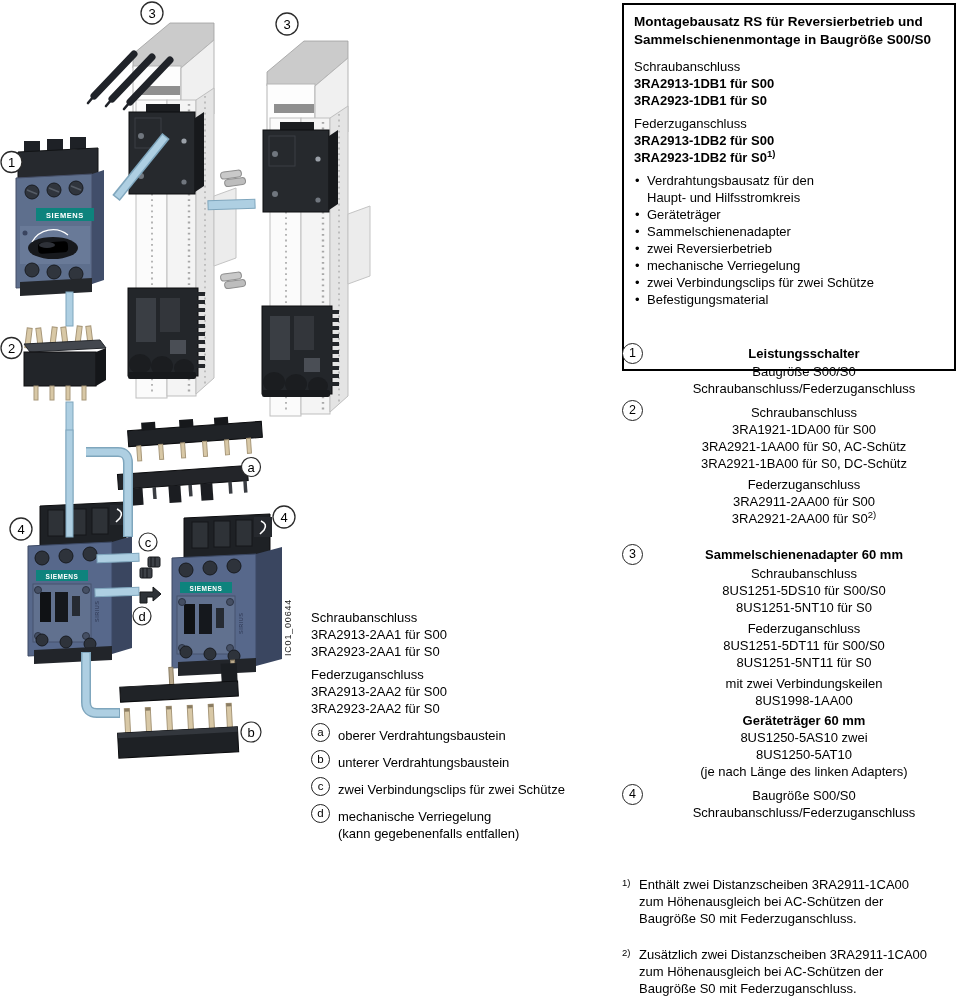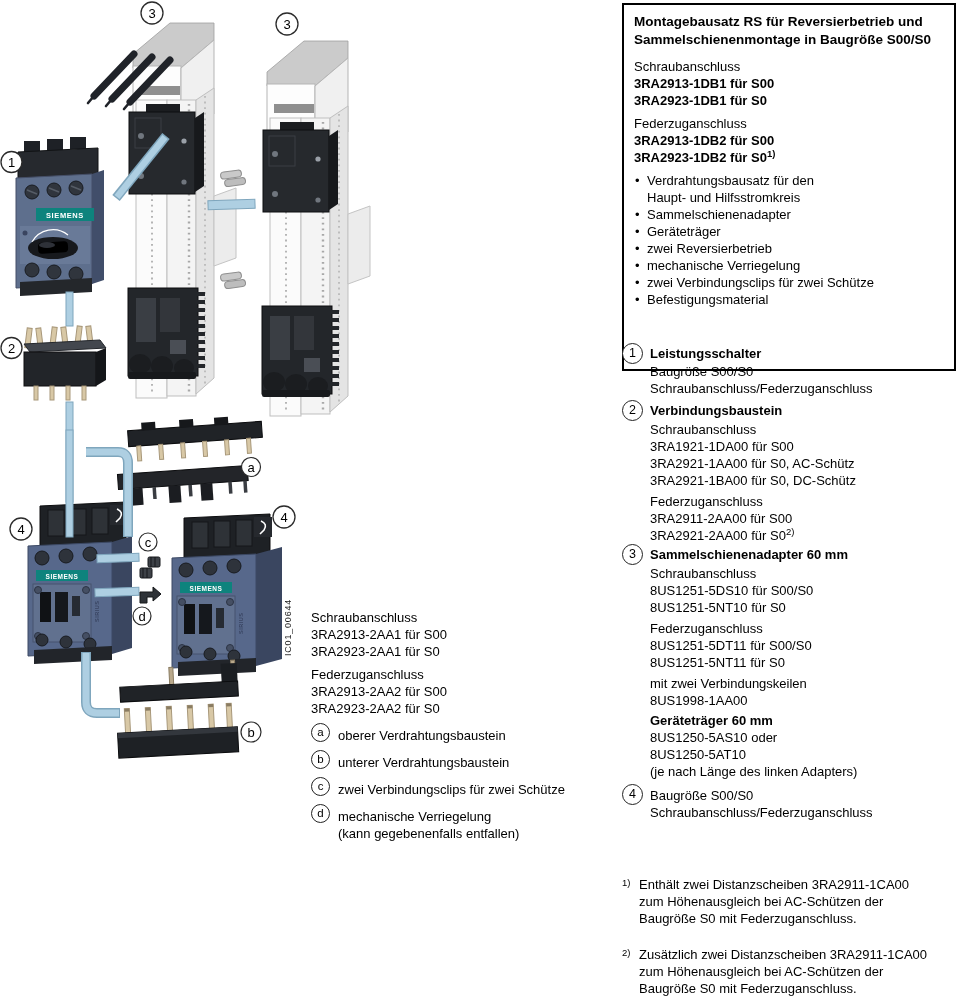--- a/index.html
+++ b/index.html
@@ -19,21 +19,21 @@
   #info-box .title{font-size:13.5px;font-weight:bold;line-height:18px;white-space:pre-line;margin-bottom:9px;}
   #info-box .grp{margin-bottom:6px;}
   #info-box ul{list-style:none;margin:3px 0 0 0;padding:0;}
   #info-box li{position:relative;padding-left:13px;white-space:pre-line;line-height:17px;font-size:13px;}
   #info-box li::before{content:"\2022";position:absolute;left:1px;top:0;}
 
   
   .legend-item{position:absolute;left:622px;width:336px;}
   .cnum{position:absolute;left:0;top:-2px;width:19px;height:19px;border:1.4px solid #222;
     border-radius:50%;text-align:center;line-height:19px;font-size:12.5px;background:#fff;}
-  .licontent{margin-left:28px;}
+  .licontent{margin-left:28px;text-align:center;}
   .licontent .pre{margin-top:4px;}
   .licontent .sub{margin-top:3px;}
 
   
   #wiring-block{left:311px;top:605px;width:302px;}
   #wiring-block .pre{margin-top:4px;}
   #wiring-block .p2{margin-top:6px;}
   .letrow{display:flex;align-items:flex-start;margin-top:6px;}
   .letcircle{flex:0 0 auto;width:17px;height:17px;border:1.2px solid #222;border-radius:50%;
     text-align:center;line-height:17px;font-size:11.5px;margin-right:8px;background:#fff;}
@@ -358,42 +358,41 @@
 3RA2923-1DB1 für S0</div>
   </div>
   <div class="grp">
     <div>Federzuganschluss</div>
     <div class="b">3RA2913-1DB2 für S00</div>
     <div class="b"><span>3RA2923-1DB2 für S0</span><sup class="fnmark">1)</sup></div>
   </div>
   <ul>
     <li>Verdrahtungsbausatz für den
 Haupt- und Hilfsstromkreis</li>
+    <li>Geräteträger</li>
     <li>Sammelschienenadapter</li>
-    <li>Geräteträger</li>
     <li>zwei Reversierbetrieb</li>
     <li>mechanische Verriegelung</li>
     <li>zwei Verbindungsclips für zwei Schütze</li>
     <li>Befestigungsmaterial</li>
   </ul>
 </div>
 
 <div class="legend-item txt" style="top:345px">
   <span class="cnum">1</span>
   <div class="licontent">
     <div class="b">Leistungsschalter</div>
     <div class="pre" style="margin-top:1px">Baugröße S00/S0
 Schraubanschluss/Federzuganschluss</div>
   </div>
 </div>
 
 <div class="legend-item txt" style="top:402px">
   <span class="cnum">2</span>
   <div class="licontent">
-    <div class="b">Verbindungsbaustein</div>
     <div class="pre" style="margin-top:2px">Schraubanschluss
 3RA1921-1DA00 für S00
 3RA2921-1AA00 für S0, AC-Schütz
 3RA2921-1BA00 für S0, DC-Schütz</div>
     <div class="pre" style="margin-top:4px"><span>Federzuganschluss
 3RA2911-2AA00 für S00</span>
 <span>3RA2921-2AA00 für S0</span><sup class="fnmark">2)</sup></div>
   </div>
 </div>
 
@@ -403,21 +402,21 @@
     <div class="b">Sammelschienenadapter 60 mm</div>
     <div class="pre" style="margin-top:2px">Schraubanschluss
 8US1251-5DS10 für S00/S0
 8US1251-5NT10 für S0</div>
     <div class="pre">Federzuganschluss
 8US1251-5DT11 für S00/S0
 8US1251-5NT11 für S0</div>
     <div class="pre">mit zwei Verbindungskeilen
 8US1998-1AA00</div>
     <div class="b sub">Geräteträger 60 mm</div>
-    <div class="pre" style="margin-top:0">8US1250-5AS10 oder
+    <div class="pre" style="margin-top:0">8US1250-5AS10 zwei
 8US1250-5AT10
 (je nach Länge des linken Adapters)</div>
   </div>
 </div>
 
 <div class="legend-item txt" style="top:786px">
   <span class="cnum">4</span>
   <div class="licontent">
     <div class="pre" style="margin-top:1px">Baugröße S00/S0
 Schraubanschluss/Federzuganschluss</div>

